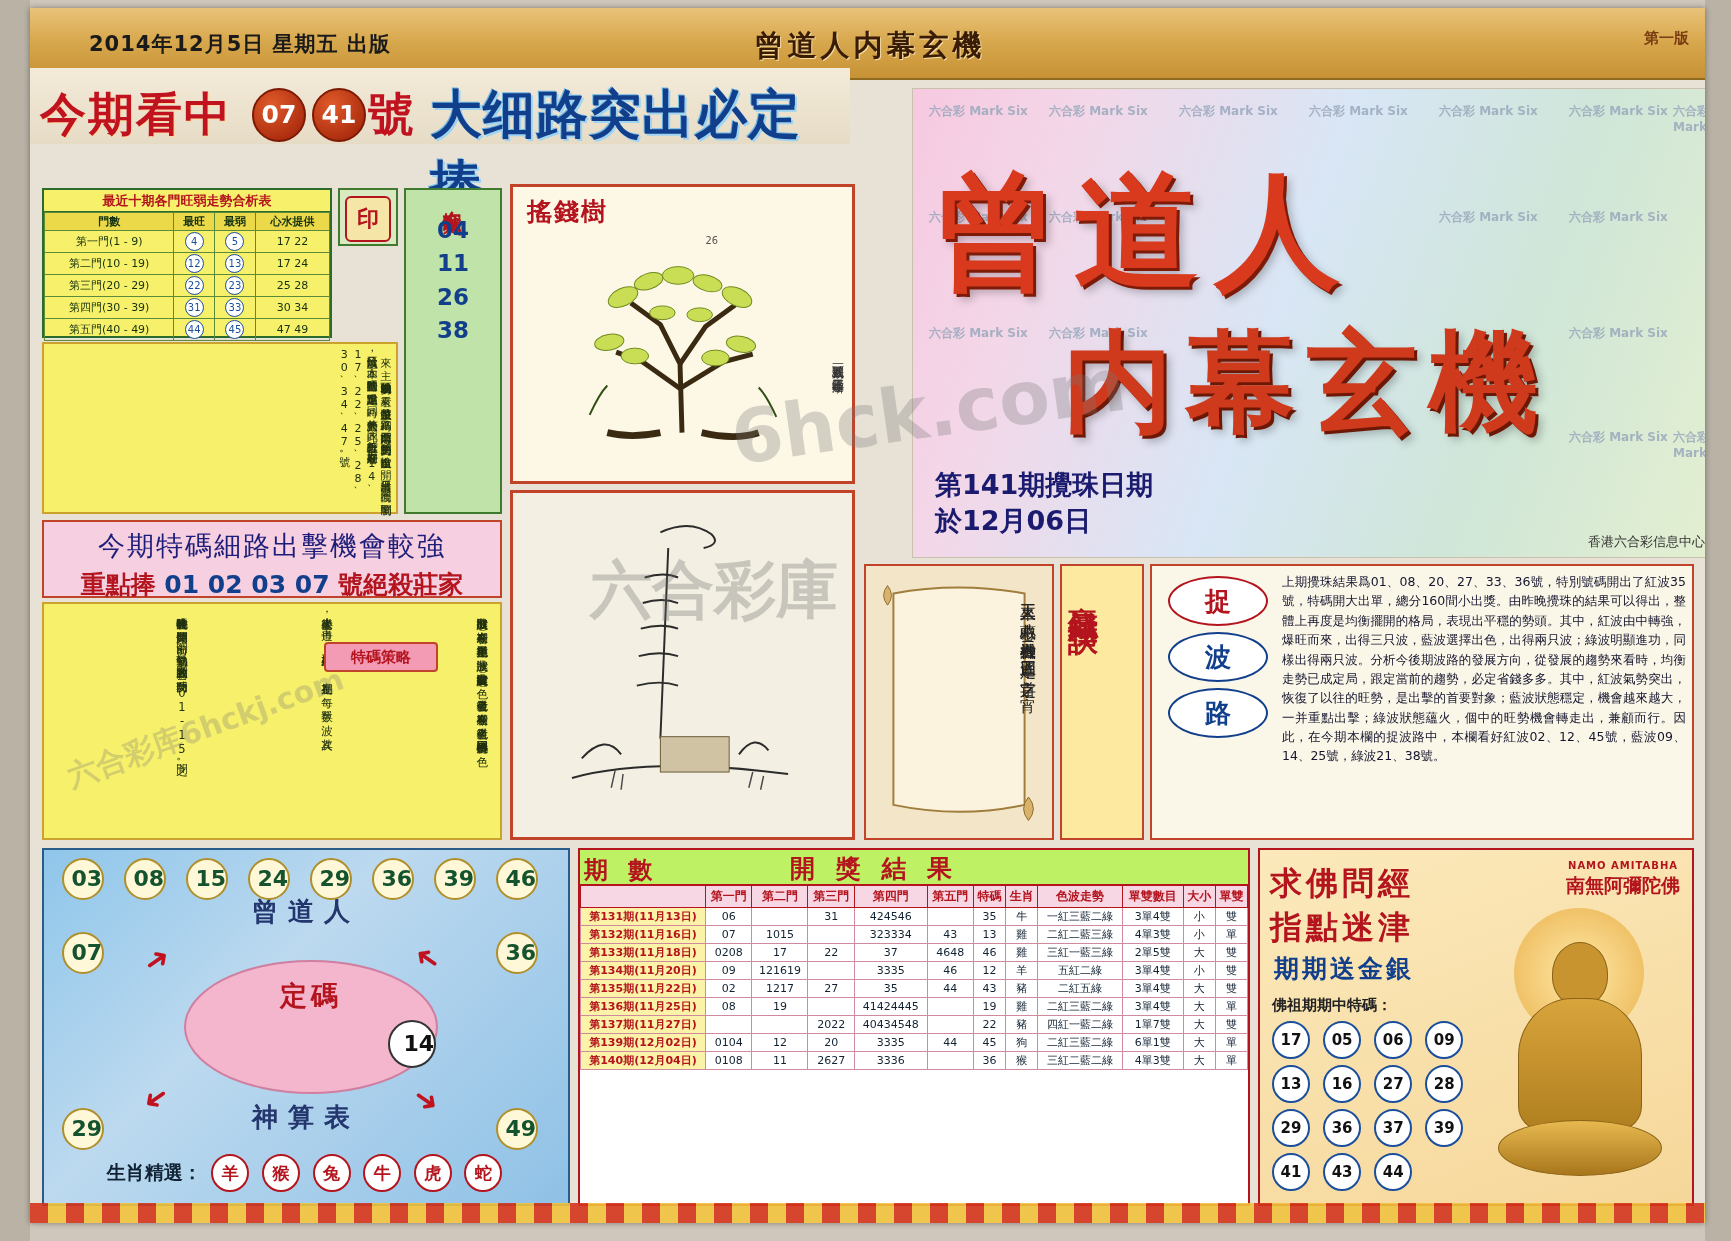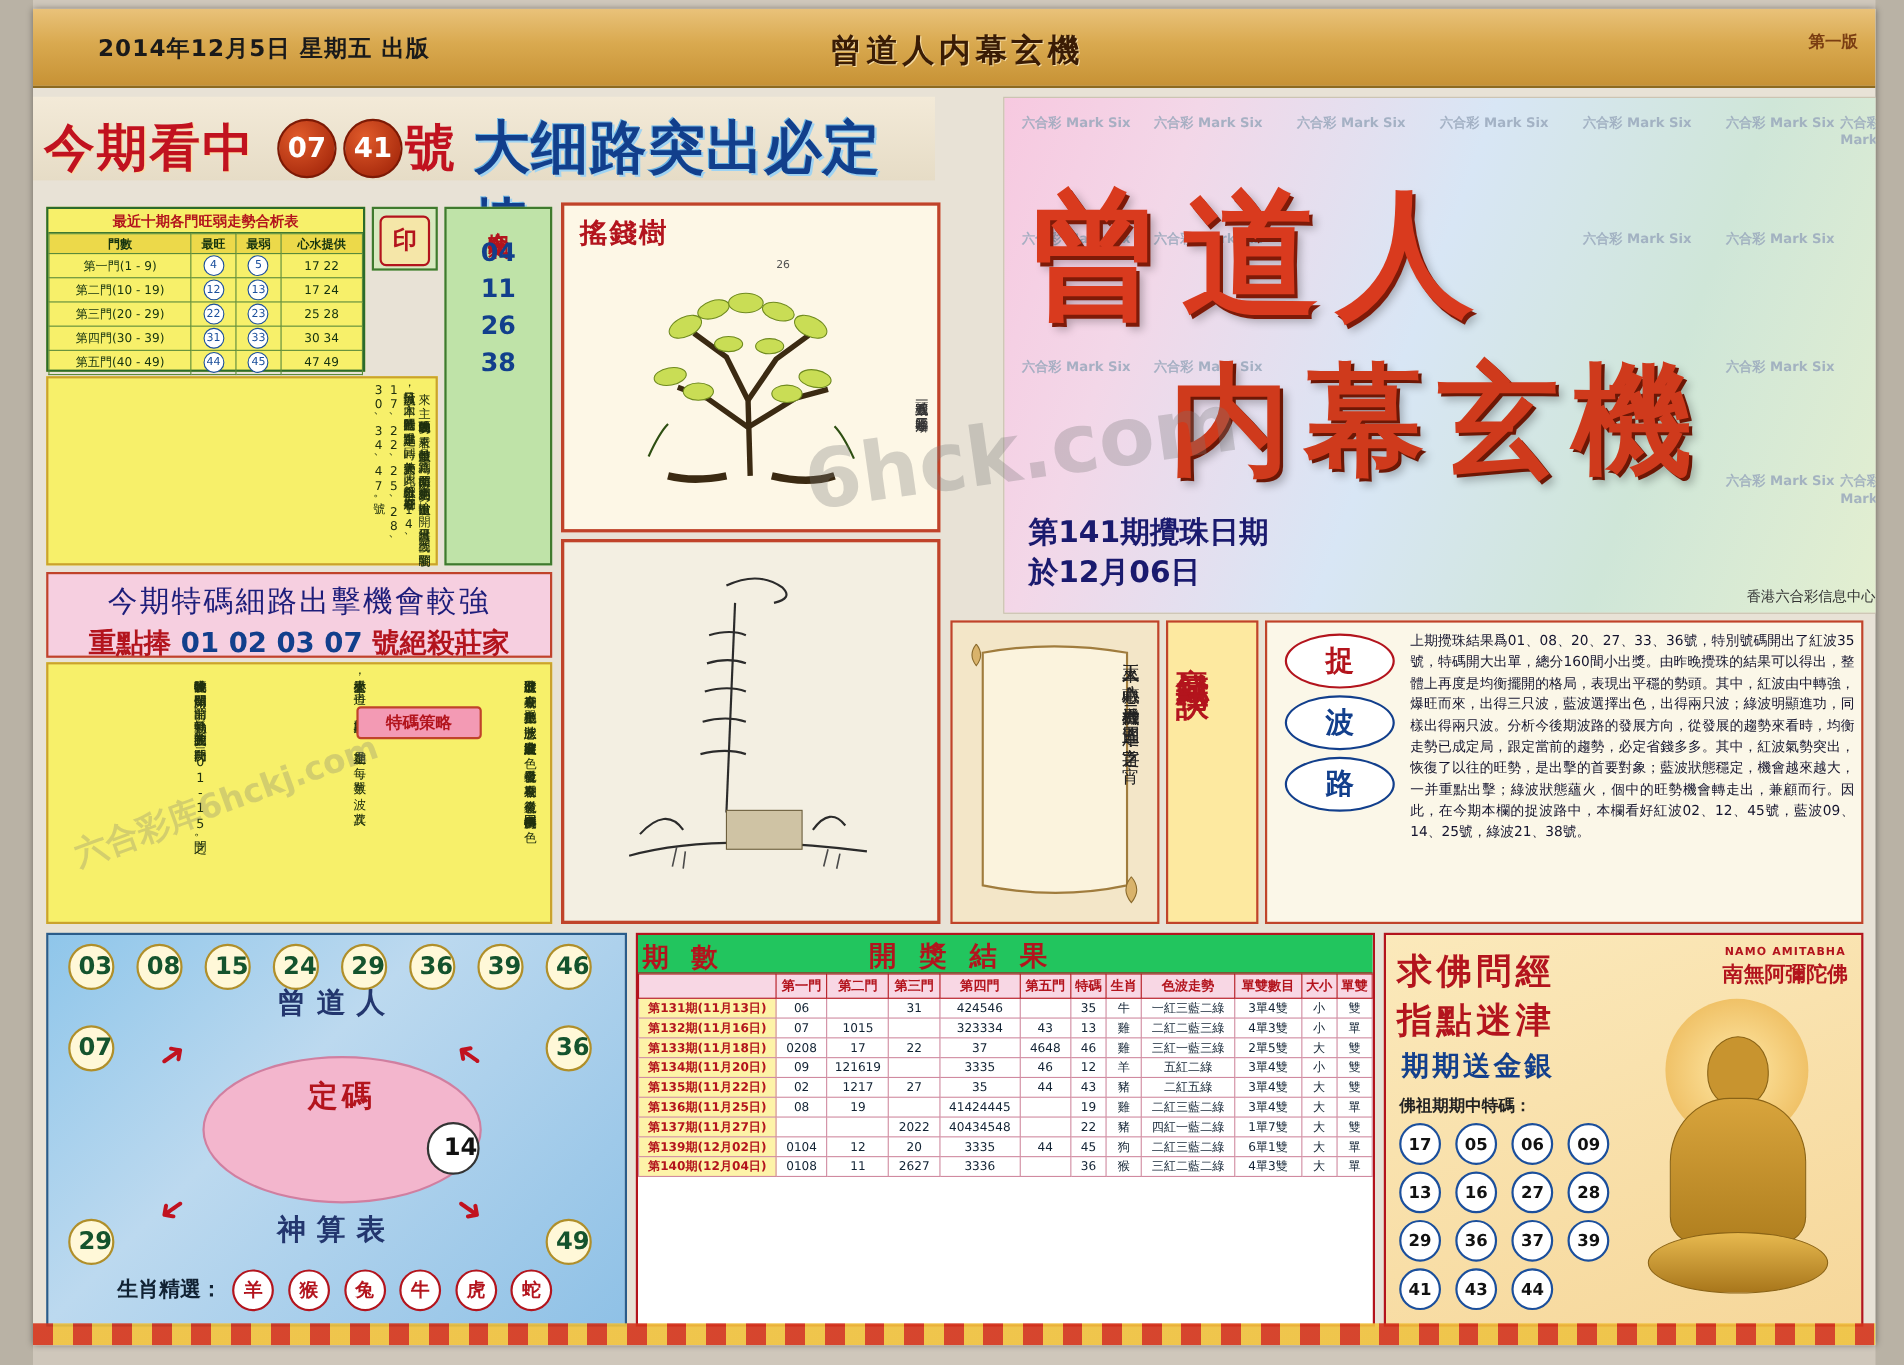--- a/index.html
+++ b/index.html
@@ -31,21 +31,21 @@
     position:absolute;left:640px;top:18px;width:400px;text-align:center;
     font-size:29px;font-weight:bold;color:#3a1c05;letter-spacing:4px;
     text-shadow:1px 1px 0 #f5dca5;
   }
   .topright{
     position:absolute;right:16px;top:22px;font-size:15px;color:#7a3d12;font-weight:bold;
     text-align:right;line-height:1.1;
   }
   
   .headline{
-    position:absolute;left:0;top:80px;width:820px;height:76px;
+    position:absolute;left:0;top:60px;width:820px;height:76px;
     background:linear-gradient(180deg,#f3ead8,#e6dcc6);
   }
   .hl-red{
     position:absolute;left:10px;top:16px;font-size:46px;font-weight:bold;
     color:#c1121f;letter-spacing:2px;text-shadow:1px 1px 0 #ffd9a0;
   }
   .hl-ball{
     position:absolute;top:20px;width:50px;height:50px;border-radius:50%;
     background:radial-gradient(circle at 35% 30%,#e05a2a,#9b1f06);
     color:#fff;font-size:25px;font-weight:bold;text-align:center;line-height:50px;
@@ -518,21 +518,21 @@
       <span class="zc">羊</span>
       <span class="zc">猴</span>
       <span class="zc">兔</span>
       <span class="zc">牛</span>
       <span class="zc">虎</span>
       <span class="zc">蛇</span>
     </div>
   </div>
 
   <div class="panel p-res">
-    <div style="position:relative;height:34px;background:#22c55e;border-bottom:1px solid #b3141d;">
+    <div style="position:relative;height:34px;background:#bef264;border-bottom:1px solid #b3141d;">
       <div class="qi-head">期 數</div>
       <div class="res-head">開 獎 結 果</div>
     </div>
     <table class="res">
       <tbody>
           <tr>
         <th style="width:122px;"></th>
         <th>第一門</th>
         <th>第二門</th>
         <th>第三門</th>
@@ -703,16 +703,17 @@
     </div>
     <div class="buddha">
       <div class="halo"></div>
       <div class="bhead"></div>
       <div class="bbody"></div>
       <div class="bbase"></div>
     </div>
   </div>
 
   <div class="wm wm1">6hck.com</div>
+  <div class="wm wm2">六合彩庫</div>
   <div class="wm wm3">六合彩库6hckj.com</div>
 
   <div class="botstrip"></div>
 </div>
 
 </body></html>

